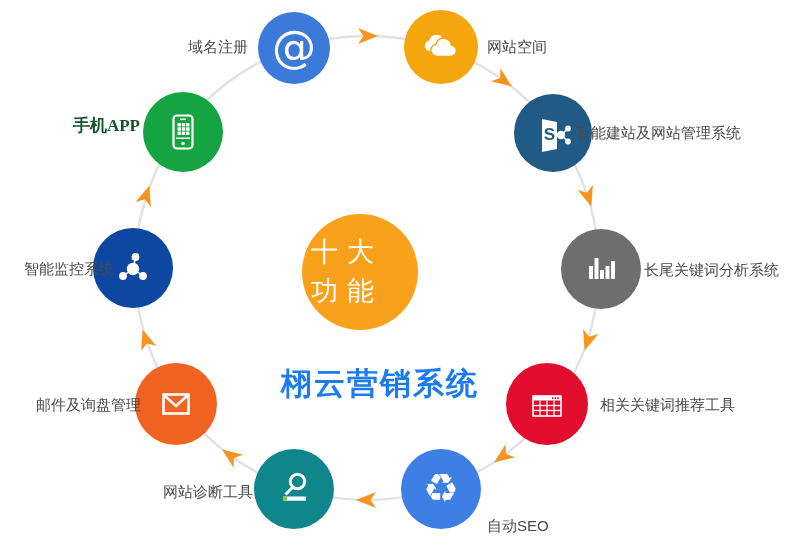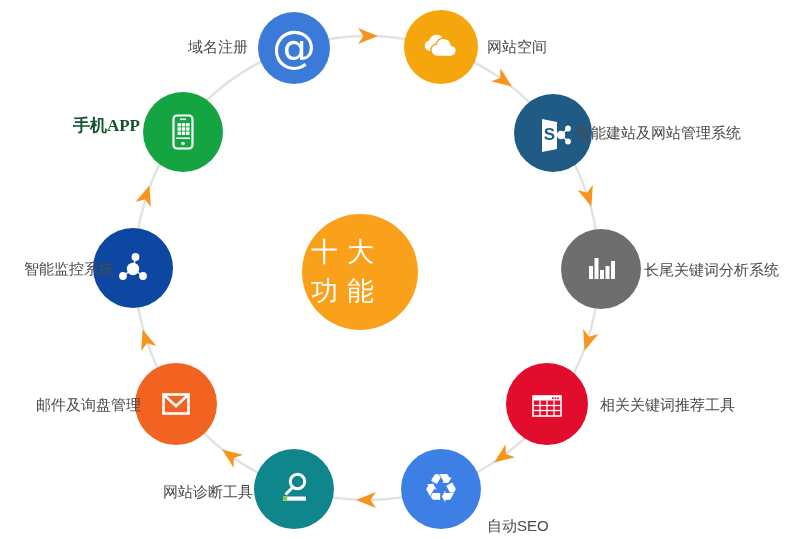--- a/index.html
+++ b/index.html
@@ -35,20 +35,21 @@
       <path transform="translate(231 456) rotate(216)" d="M11 0 L-9 8 L-3.5 0 L-9 -8 Z"></path>
       <path transform="translate(146 340) rotate(252)" d="M11 0 L-9 8 L-3.5 0 L-9 -8 Z"></path>
       <path transform="translate(146 196) rotate(288)" d="M11 0 L-9 8 L-3.5 0 L-9 -8 Z"></path>
     </g>
   </svg>
 
   <div class="center-badge" style="background-color: rgb(249, 161, 27);">
     <div>十大</div>
     <div>功能</div>
   </div>
+  <div class="system-title" style="color: rgb(27, 123, 239);">栩云营销系统</div>
 
   <div class="circle" style="left: 258px; top: 12px; width: 72px; height: 72px; background-color: rgb(59, 122, 217);">
     <span class="glyph" style="font-size:44px;margin-top:-4px;">@</span>
   </div>
   <div class="label right-align" style="right:538px;top:38px;">域名注册</div>
 
   <div class="circle" style="left: 404px; top: 10px; width: 74px; height: 74px; background-color: rgb(245, 166, 12);">
     <svg width="48" height="48" viewBox="0 0 48 48">
       <path d="M13 28c-2.9 0-5.2-2.3-5.2-5.2 0-2.7 2-4.9 4.6-5.2.7-3.3 3.6-5.8 7.1-5.8 3.1 0 5.8 2 6.9 4.8L24 28H13z" fill="#fff"></path>
       <path d="M20 33.5c-3.4 0-6.2-2.8-6.2-6.2 0-3.1 2.3-5.6 5.2-6.1.8-3.5 3.9-6.1 7.6-6.1 4.1 0 7.4 3.1 7.8 7 2.8.3 5 2.7 5 5.6 0 3.2-2.6 5.8-5.8 5.8H20z" fill="#fff" stroke="#F5A60C" stroke-width="1.6"></path>

